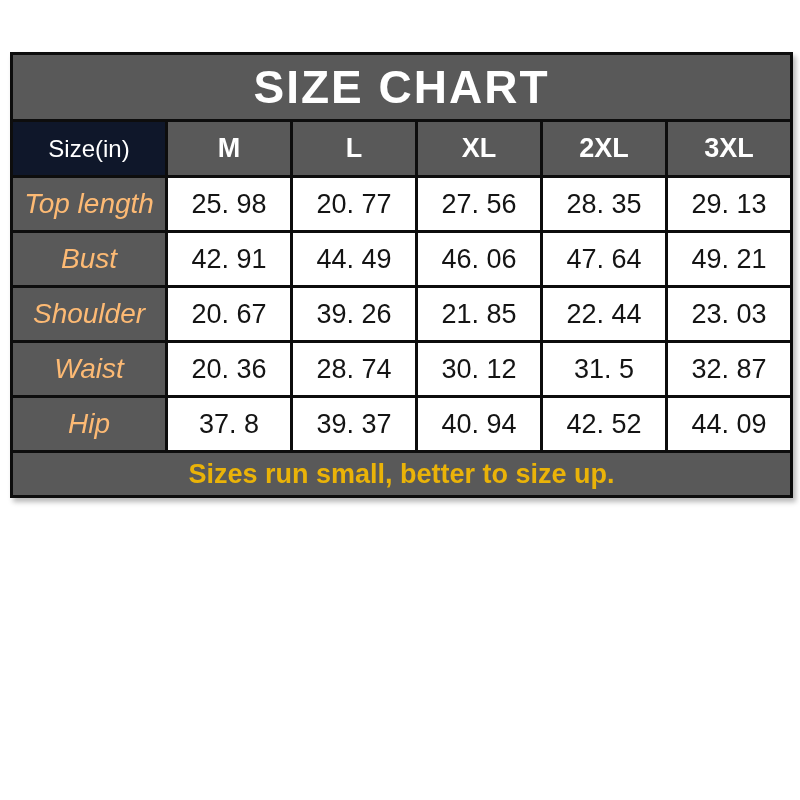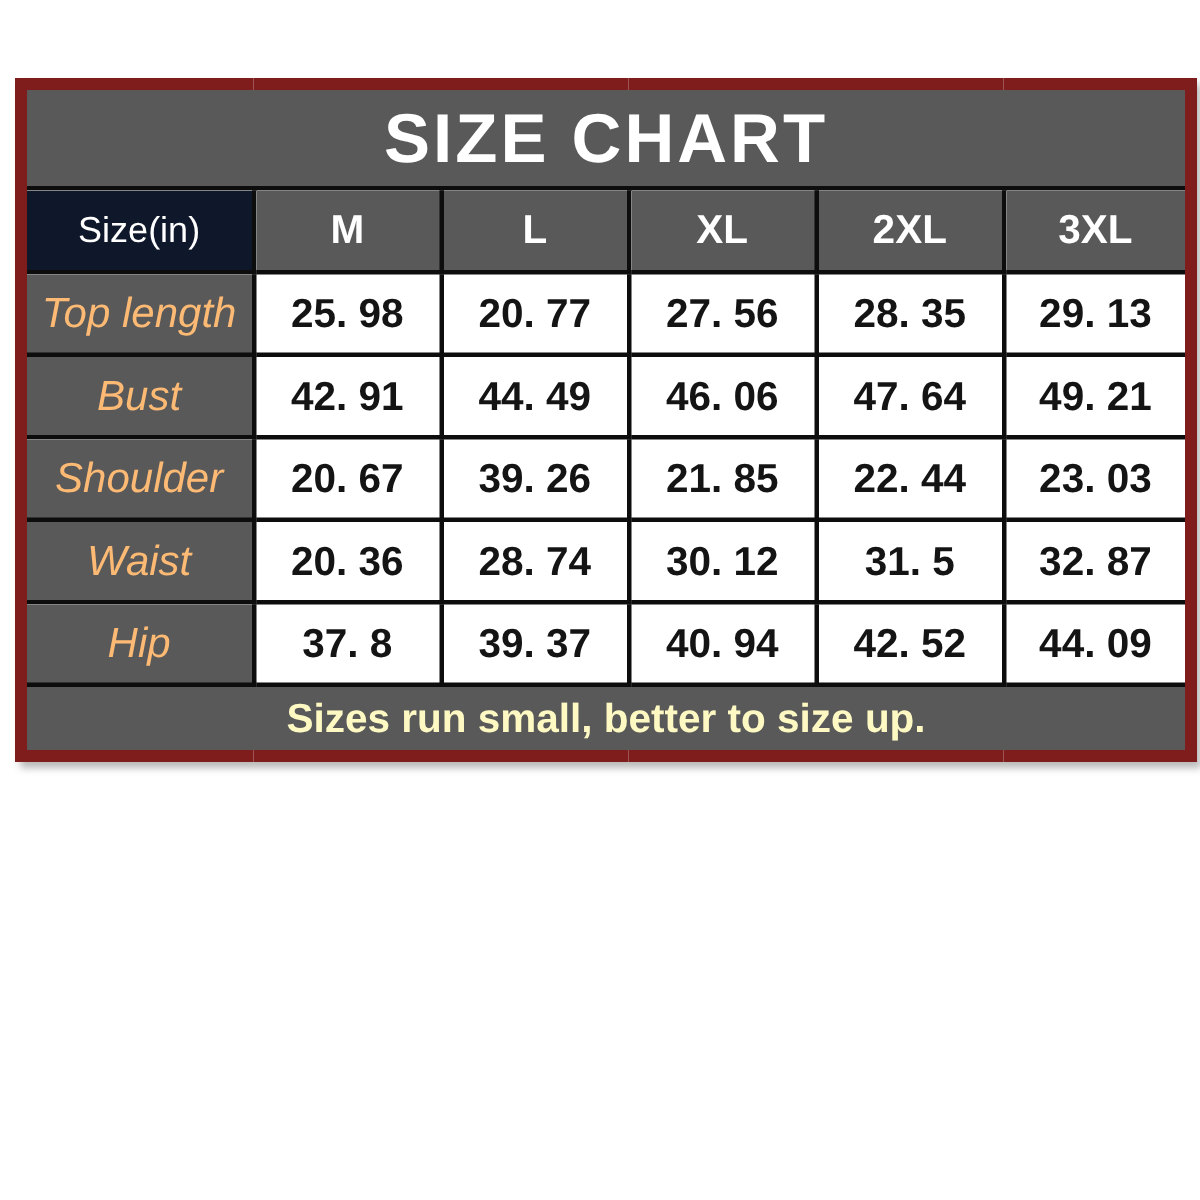--- a/index.html
+++ b/index.html
@@ -13,21 +13,21 @@
   .chart-wrap {
     position: absolute;
     left: 10px;
     top: 52px;
     width: 780px;
   }
   table.size-chart {
     border-collapse: collapse;
     table-layout: fixed;
     width: 780px;
-    border: 8px solid #7f1d1d;
+    border: 3px solid #7f1d1d;
     box-shadow: 3px 4px 5px rgba(0,0,0,0.28);
     background: #ffffff;
   }
   table.size-chart td {
     border: 3px solid #0d0d0d;
     text-align: center;
     vertical-align: middle;
     padding: 0;
     overflow: hidden;
   }
@@ -61,26 +61,26 @@
     color: #fdba74;
     font-size: 28px;
     font-weight: normal;
     height: 52px;
     font-style: italic;
   }
   td.value-cell {
     background: #ffffff;
     color: #141414;
     font-size: 27px;
-    font-weight: bold;
+    font-weight: normal;
     height: 52px;
   }
   td.footer-cell {
     background: #595959;
-    color: #fef9c3;
+    color: #eab308;
     font-size: 27px;
     font-weight: bold;
     height: 42px;
   }
 </style>
 </head>
 <body>
 
 <div class="chart-wrap">
   <table class="size-chart">

